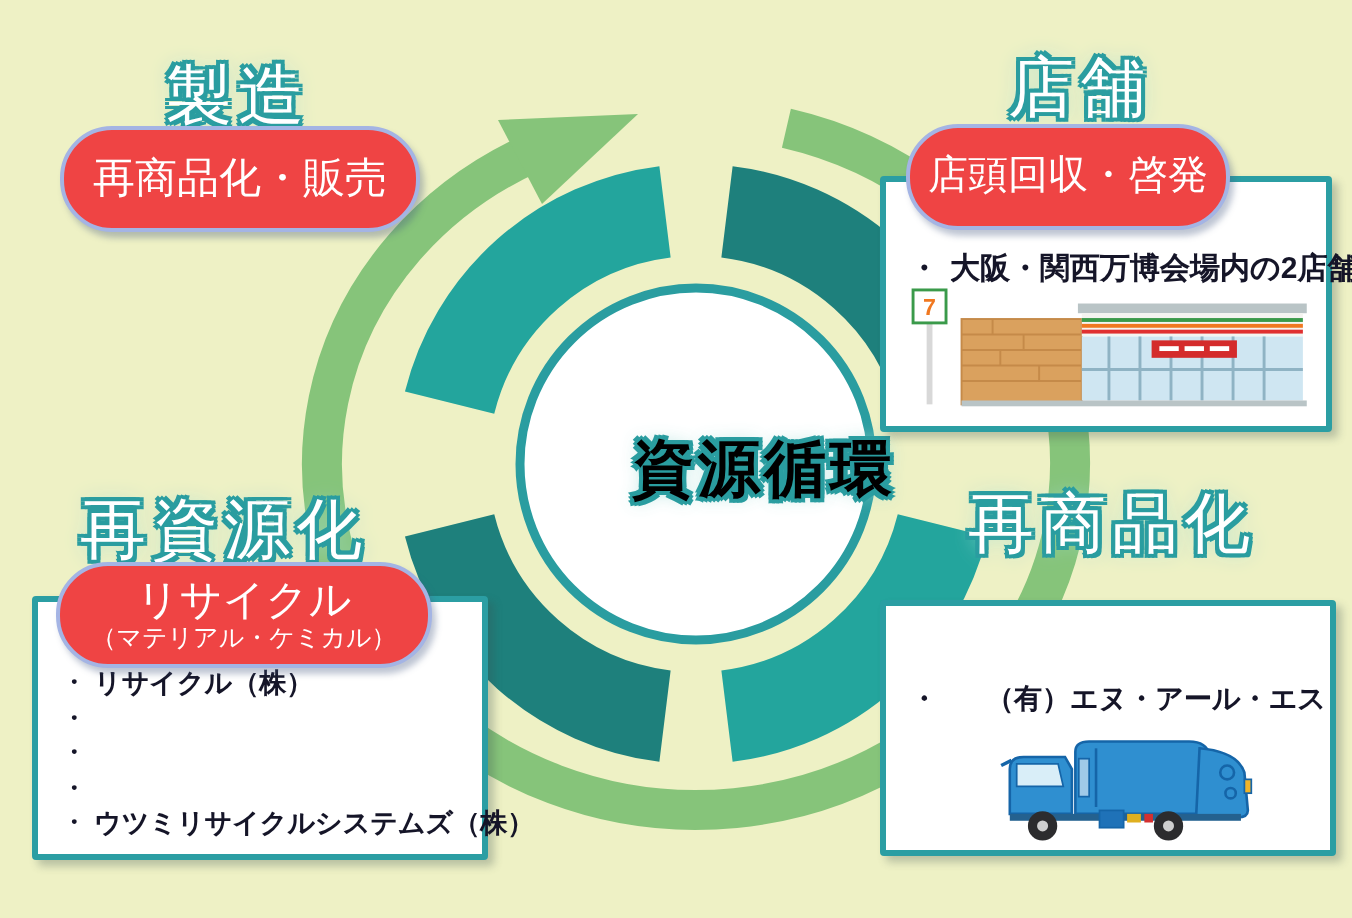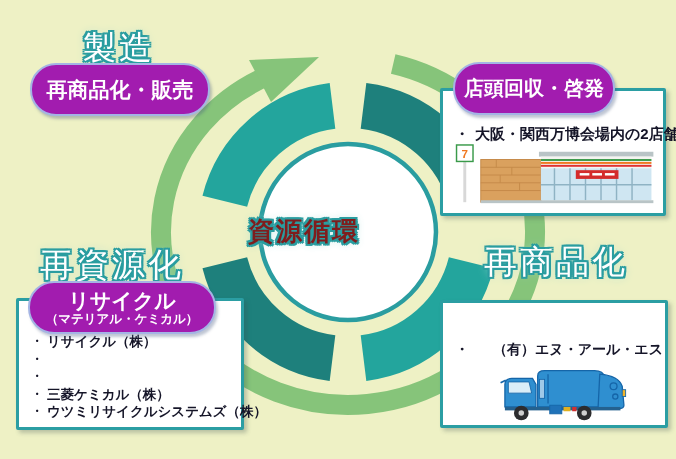--- a/index.html
+++ b/index.html
@@ -17,37 +17,37 @@
     font-size:33px;font-weight:normal;color:#ffffff;
     letter-spacing:3px;text-align:center;white-space:nowrap;
     text-shadow:
       -2px -2px 0 #2a9da0, -2px 0 0 #2a9da0, -2px 2px 0 #2a9da0,
        0 -2px 0 #2a9da0,  0 2px 0 #2a9da0,
        2px -2px 0 #2a9da0,  2px 0 0 #2a9da0,  2px 2px 0 #2a9da0,
        0 0 10px rgba(160,220,214,0.95);
   }
   .center-label{
     position:absolute;left:248px;top:214px;width:200px;
-    font-size:26px;font-weight:bold;color:#7f1d1d;
-    letter-spacing:2px;text-align:left;white-space:nowrap;
+    font-size:31px;font-weight:bold;color:#000000;
+    letter-spacing:2px;text-align:right;white-space:nowrap;
     text-shadow:
       -2px -2px 0 #2a9da0, -2px 0 0 #2a9da0, -2px 2px 0 #2a9da0,
        0 -2px 0 #2a9da0,  0 2px 0 #2a9da0,
        2px -2px 0 #2a9da0,  2px 0 0 #2a9da0,  2px 2px 0 #2a9da0,
        0 0 9px rgba(160,220,214,0.9);
   }
   .card{
     position:absolute;background:#ffffff;
     border:3px solid #2b9ea3;border-radius:2px;
     box-shadow:3px 3px 4px rgba(60,80,80,0.30);
   }
   .pill{
-    position:absolute;background:#a21caf;
+    position:absolute;background:#ef4444;
     border:2px solid #a4b4e4;border-radius:26px;
-    color:#ffffff;font-weight:bold;
+    color:#ffffff;font-weight:normal;
     display:flex;flex-direction:column;align-items:center;justify-content:center;
     text-align:center;box-shadow:2px 3px 3px rgba(70,90,130,0.35);
     white-space:nowrap;
   }
   .pill .l1{font-size:21px;line-height:23px;}
   .pill .l2{font-size:12.5px;line-height:14px;}
   .bullet-row{
     position:absolute;display:flex;align-items:flex-start;
     color:#151528;font-weight:bold;white-space:nowrap;
   }
@@ -85,20 +85,21 @@
     <path d="M 363.5 105.9 A 127 127 0 0 1 471.2 201.3" fill="none" stroke="#1e807c" stroke-width="46"></path>
     <path d="M 471.2 262.7 A 127 127 0 0 1 363.5 358.1" fill="none" stroke="#23a59d" stroke-width="46"></path>
     <path d="M 332.5 358.1 A 127 127 0 0 1 224.8 262.7" fill="none" stroke="#1e807c" stroke-width="46"></path>
 
     <circle cx="348" cy="232" r="88" fill="#ffffff" stroke="#2a9da0" stroke-width="4.5"></circle>
   </svg>
 
   <div class="center-label">資源循環</div>
 
   <div class="sec-title" style="left:49px;top:26px;width:140px;">製造</div>
+  <div class="sec-title" style="left:470px;top:22px;width:140px;">店舗</div>
   <div class="sec-title" style="left:32px;top:243px;width:160px;">再資源化</div>
   <div class="sec-title" style="left:476px;top:240px;width:160px;">再商品化</div>
 
   <div class="pill" style="left:30px;top:63px;width:176px;height:49px;">
     <span class="l1">再商品化・販売</span>
   </div>
 
   <div class="card" style="left:440px;top:88px;width:220px;height:122px;">
     <div class="bullet-row" style="left:6px;top:34px;font-size:15px;">
       <span class="mk">・</span>
@@ -156,21 +157,20 @@
         <span>リサイクル（株）</span>
       </div>
       <div class="company-row">
         <span class="mk">・</span>
       </div>
       <div class="company-row">
         <span class="mk">・</span>
       </div>
       <div class="company-row">
         <span class="mk">・</span>
-        <span>三菱ケミカル（株）</span>
       </div>
       <div class="company-row">
         <span class="mk">・</span>
         <span>ウツミリサイクルシステムズ（株）</span>
       </div>
     </div>
   </div>
   <div class="pill" style="left:28px;top:281px;width:184px;height:49px;">
     <span class="l1">リサイクル</span>
     <span class="l2">（マテリアル・ケミカル）</span>

